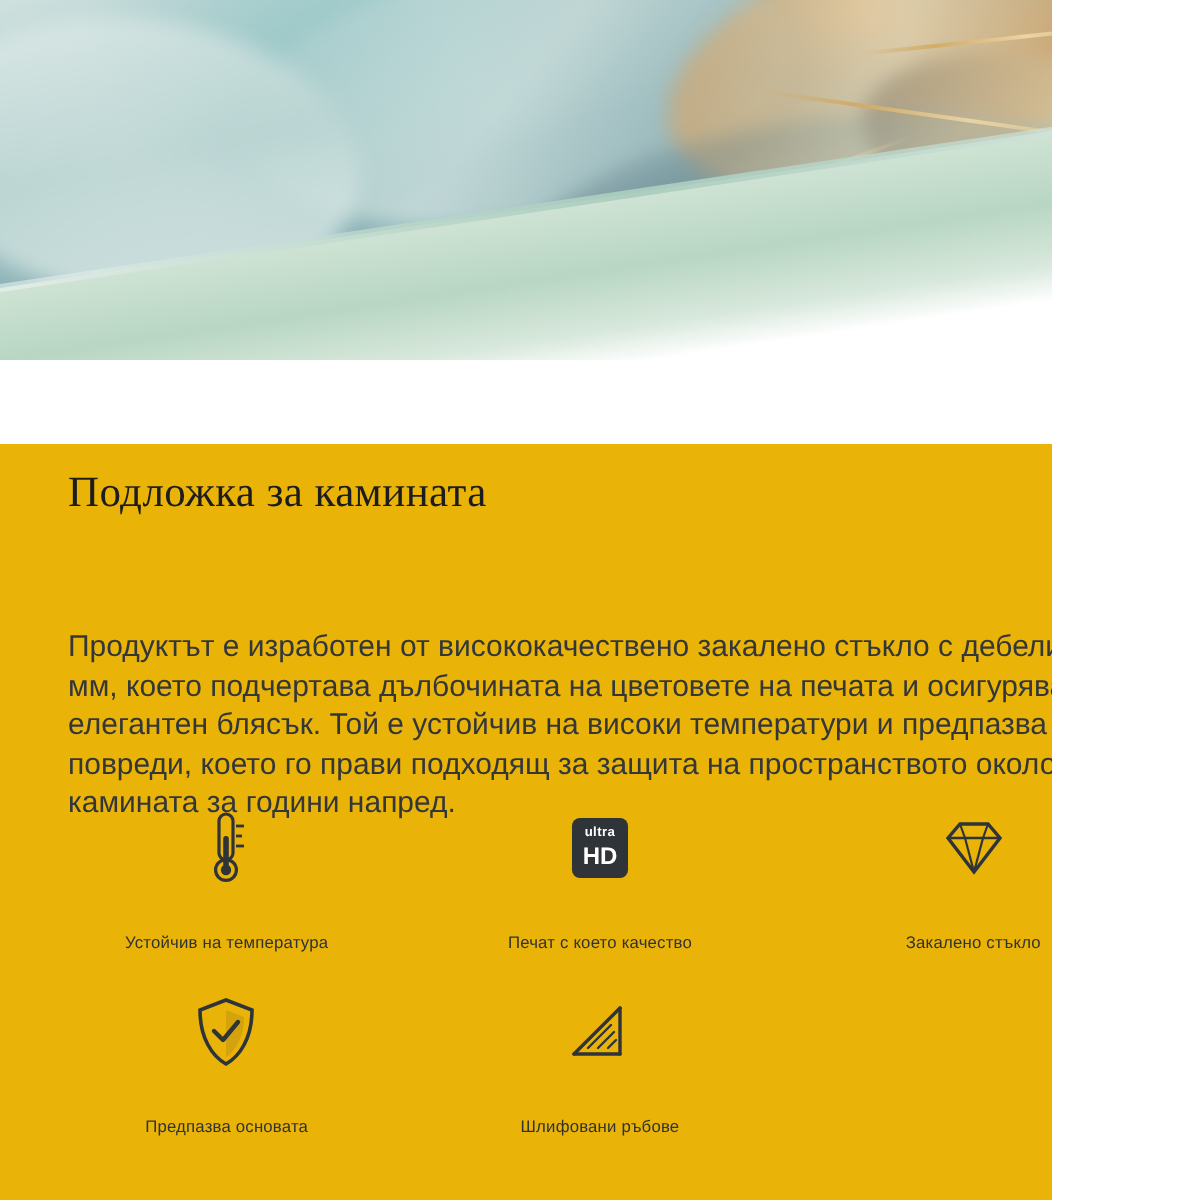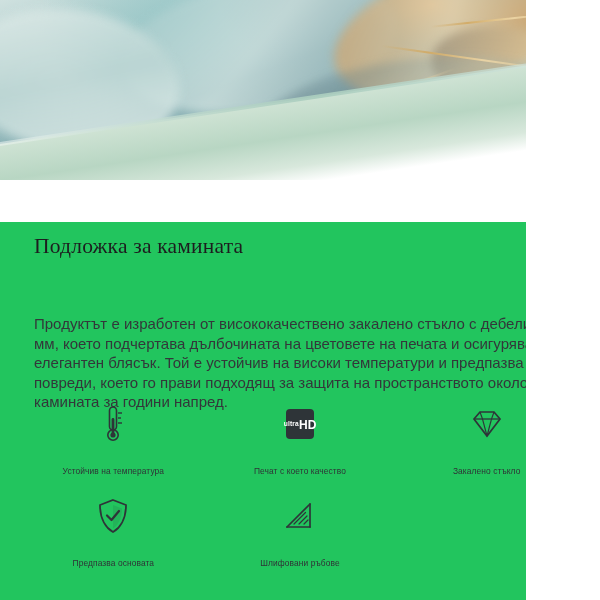--- a/index.html
+++ b/index.html
@@ -10,21 +10,21 @@
     width: 600px;
     height: 600px;
     background: #ffffff;
     font-family: "Liberation Sans", sans-serif;
     overflow: hidden;
   }
   .page {
     position: relative;
     width: 526px;
     height: 600px;
-    background: #22c55e;
+    background: #eab308;
     overflow: hidden;
   }
 
   
   .hero {
     position: absolute;
     left: 0;
     top: 0;
     width: 600px;
     height: 222px;
@@ -166,21 +166,21 @@
     text-align: center;
     letter-spacing: .1px;
   }
   .ultrahd {
     width: 28px;
     height: 30px;
     border-radius: 4px;
     background: #2e3438;
     color: #ffffff;
     display: flex;
-    flex-direction: row;
+    flex-direction: column;
     align-items: center;
     justify-content: center;
     font-weight: bold;
     line-height: 1;
   }
   .ultrahd .u1 { font-size: 6.6px; letter-spacing: .2px;}
   .ultrahd .u2 { font-size: 12px; margin-top: 1px; }
 </style>
 </head>
 <body>

